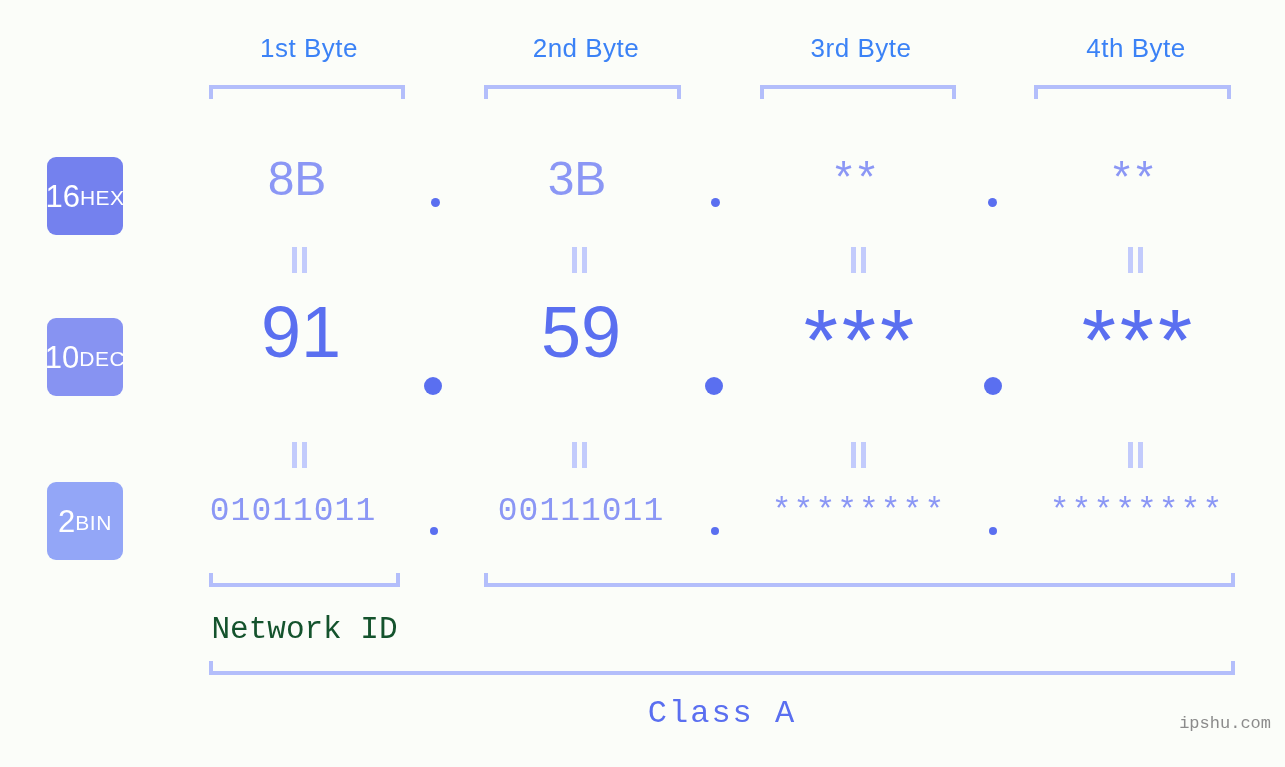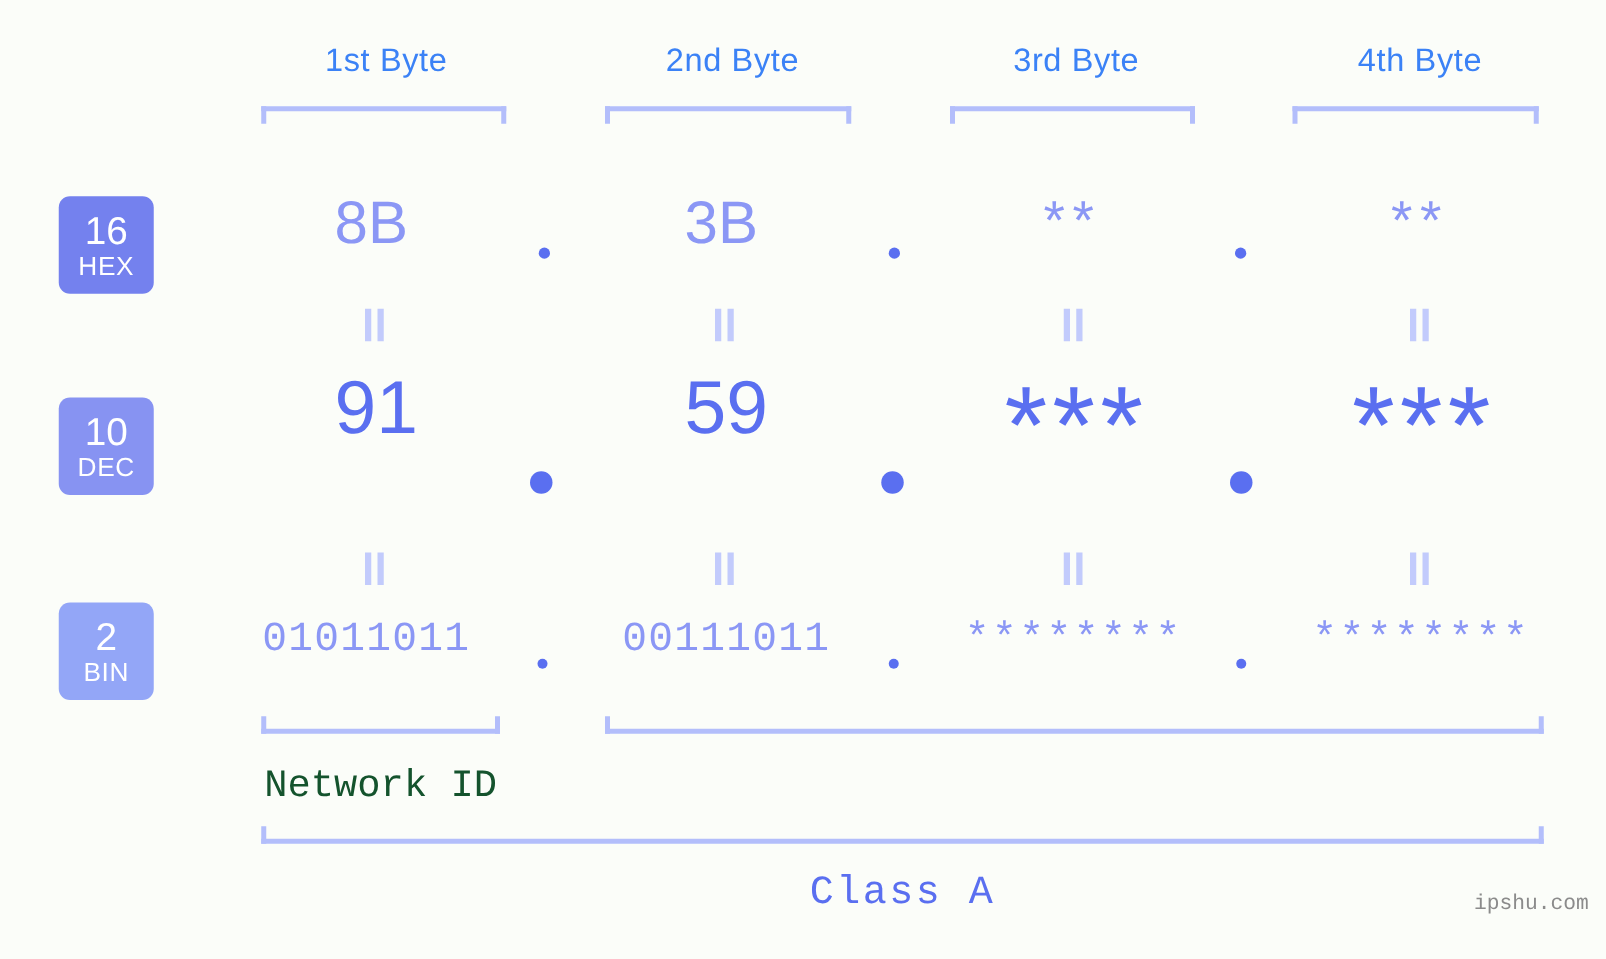--- a/index.html
+++ b/index.html
@@ -57,21 +57,21 @@
   }
 
   
   .badge {
     position: absolute;
     left: 47px;
     width: 76px;
     height: 78px;
     border-radius: 9px;
     display: flex;
-    flex-direction: column;
+    flex-direction: row;
     align-items: center;
     justify-content: center;
     color: #ffffff;
     line-height: 1;
   }
   .badge .num {
     font-size: 31px;
     font-weight: 400;
     letter-spacing: 0px;
   }
@@ -101,21 +101,21 @@
     line-height: 1;
   }
   .row-hex .cell.stars {
     font-size: 44px;
     letter-spacing: 6px;
     color: #8b97f5;
   }
 
   .row-dec .cell {
     top: 296px;
-    font-size: 60px;
+    font-size: 72px;
     color: #5a6ff0;
     font-family: "Liberation Sans", sans-serif;
     line-height: 1;
   }
   .row-dec .cell.stars {
     font-size: 88px;
     letter-spacing: 4px;
   }
 
   .row-bin .cell {

